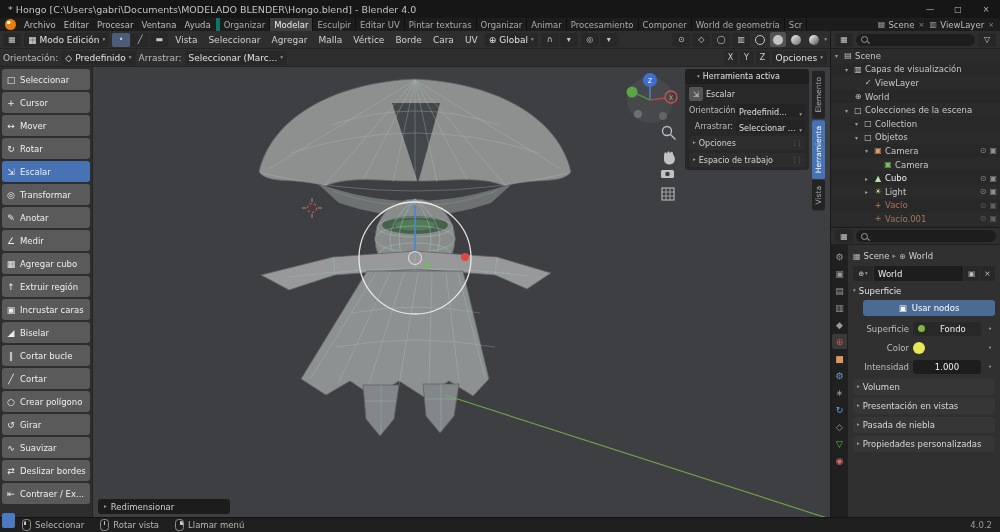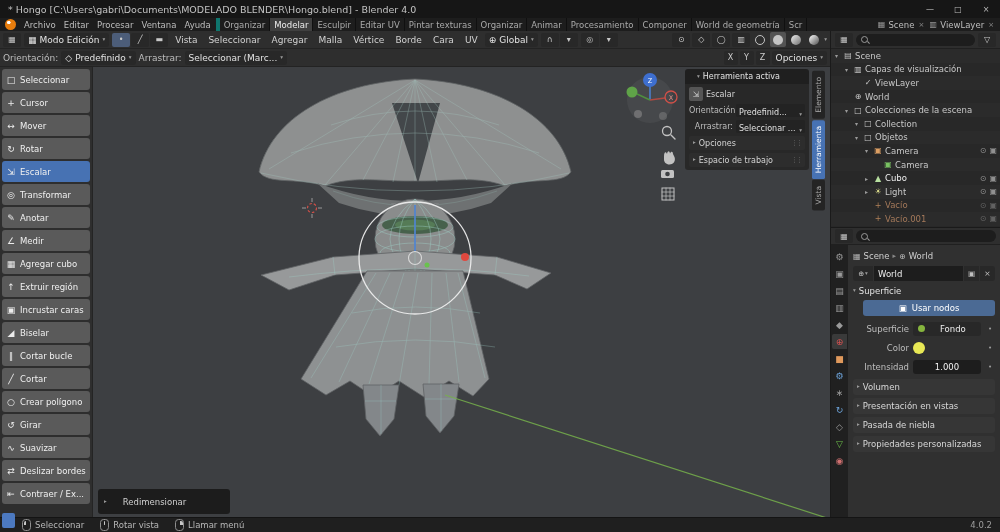--- a/index.html
+++ b/index.html
@@ -52,21 +52,21 @@
   .np-row{display:flex;align-items:center;gap:3px}
   .np-ticon{width:14px;height:14px;background:#555;border-radius:2px;display:flex;align-items:center;justify-content:center;font-size:8px;flex:none}
   .np-lab{width:44px;text-align:right;color:#bdbdbd;flex:none}
   .np-dd{flex:1;background:#232323;border-radius:2px;height:13px;display:flex;align-items:flex-end;justify-content:space-between;padding:0 3px;color:#e0e0e0;min-width:0}
   .np-dd span{overflow:hidden;white-space:nowrap}
   .np-collapse{background:#2d2d2d;border-radius:2px;height:14px;display:flex;align-items:center;gap:3px;padding:0 4px}
   .grip{margin-left:auto;color:#6e6e6e;font-size:7px;letter-spacing:-2px}
   .vtabs{position:absolute;right:5px;top:4px;width:13px;display:flex;flex-direction:column;gap:1px}
   .vtab{writing-mode:vertical-rl;transform:rotate(180deg);font-size:7.5px;padding:6px 2px;background:#242424;color:#ababab;border-radius:2px;text-align:center}
   .vtab.active{background:#4772b3;color:#fff}
-  .op-panel{position:absolute;left:5px;bottom:3px;width:132px;height:25px;background:rgba(24,24,24,.9);border-radius:3px;display:flex;align-items:center;gap:16px;padding:0 6px;font-size:8.5px;color:#cfcfcf;box-sizing:border-box}
+  .op-panel{position:absolute;left:5px;bottom:3px;width:132px;height:15px;background:rgba(24,24,24,.9);border-radius:3px;display:flex;align-items:center;gap:4px;padding:0 6px;font-size:8.5px;color:#cfcfcf;box-sizing:border-box}
   
   .right-col{position:absolute;top:31px;left:830px;width:170px;bottom:15px;background:#262626;border-left:1px solid #1a1a1a;display:flex;flex-direction:column;box-sizing:border-box}
   .outliner-header,.props-header{height:18px;flex:none;background:#2e2e2e;display:flex;align-items:center;gap:3px;padding:0 4px;border-bottom:1px solid #202020;box-sizing:border-box}
   .props-header{border-top:1px solid #1a1a1a}
   .search{flex:1;background:#1d1d1d;border-radius:8px;height:12px;display:flex;align-items:center;padding:0 5px;gap:3px;color:#888;font-size:8px}
   .mag{width:5px;height:5px;border:1px solid #999;border-radius:50%;position:relative;flex:none}
   .mag::after{content:"";position:absolute;width:3px;height:1px;background:#999;transform:rotate(45deg);right:-3px;bottom:-1px}
   .outliner-body{height:178px;flex:none;background:#282828;overflow:hidden}
   .orow{height:13.6px;display:flex;align-items:center;font-size:8.5px;color:#c8c8c8;padding-right:3px;box-sizing:border-box}
   .orow:nth-child(odd){background:#2b2b2b}

